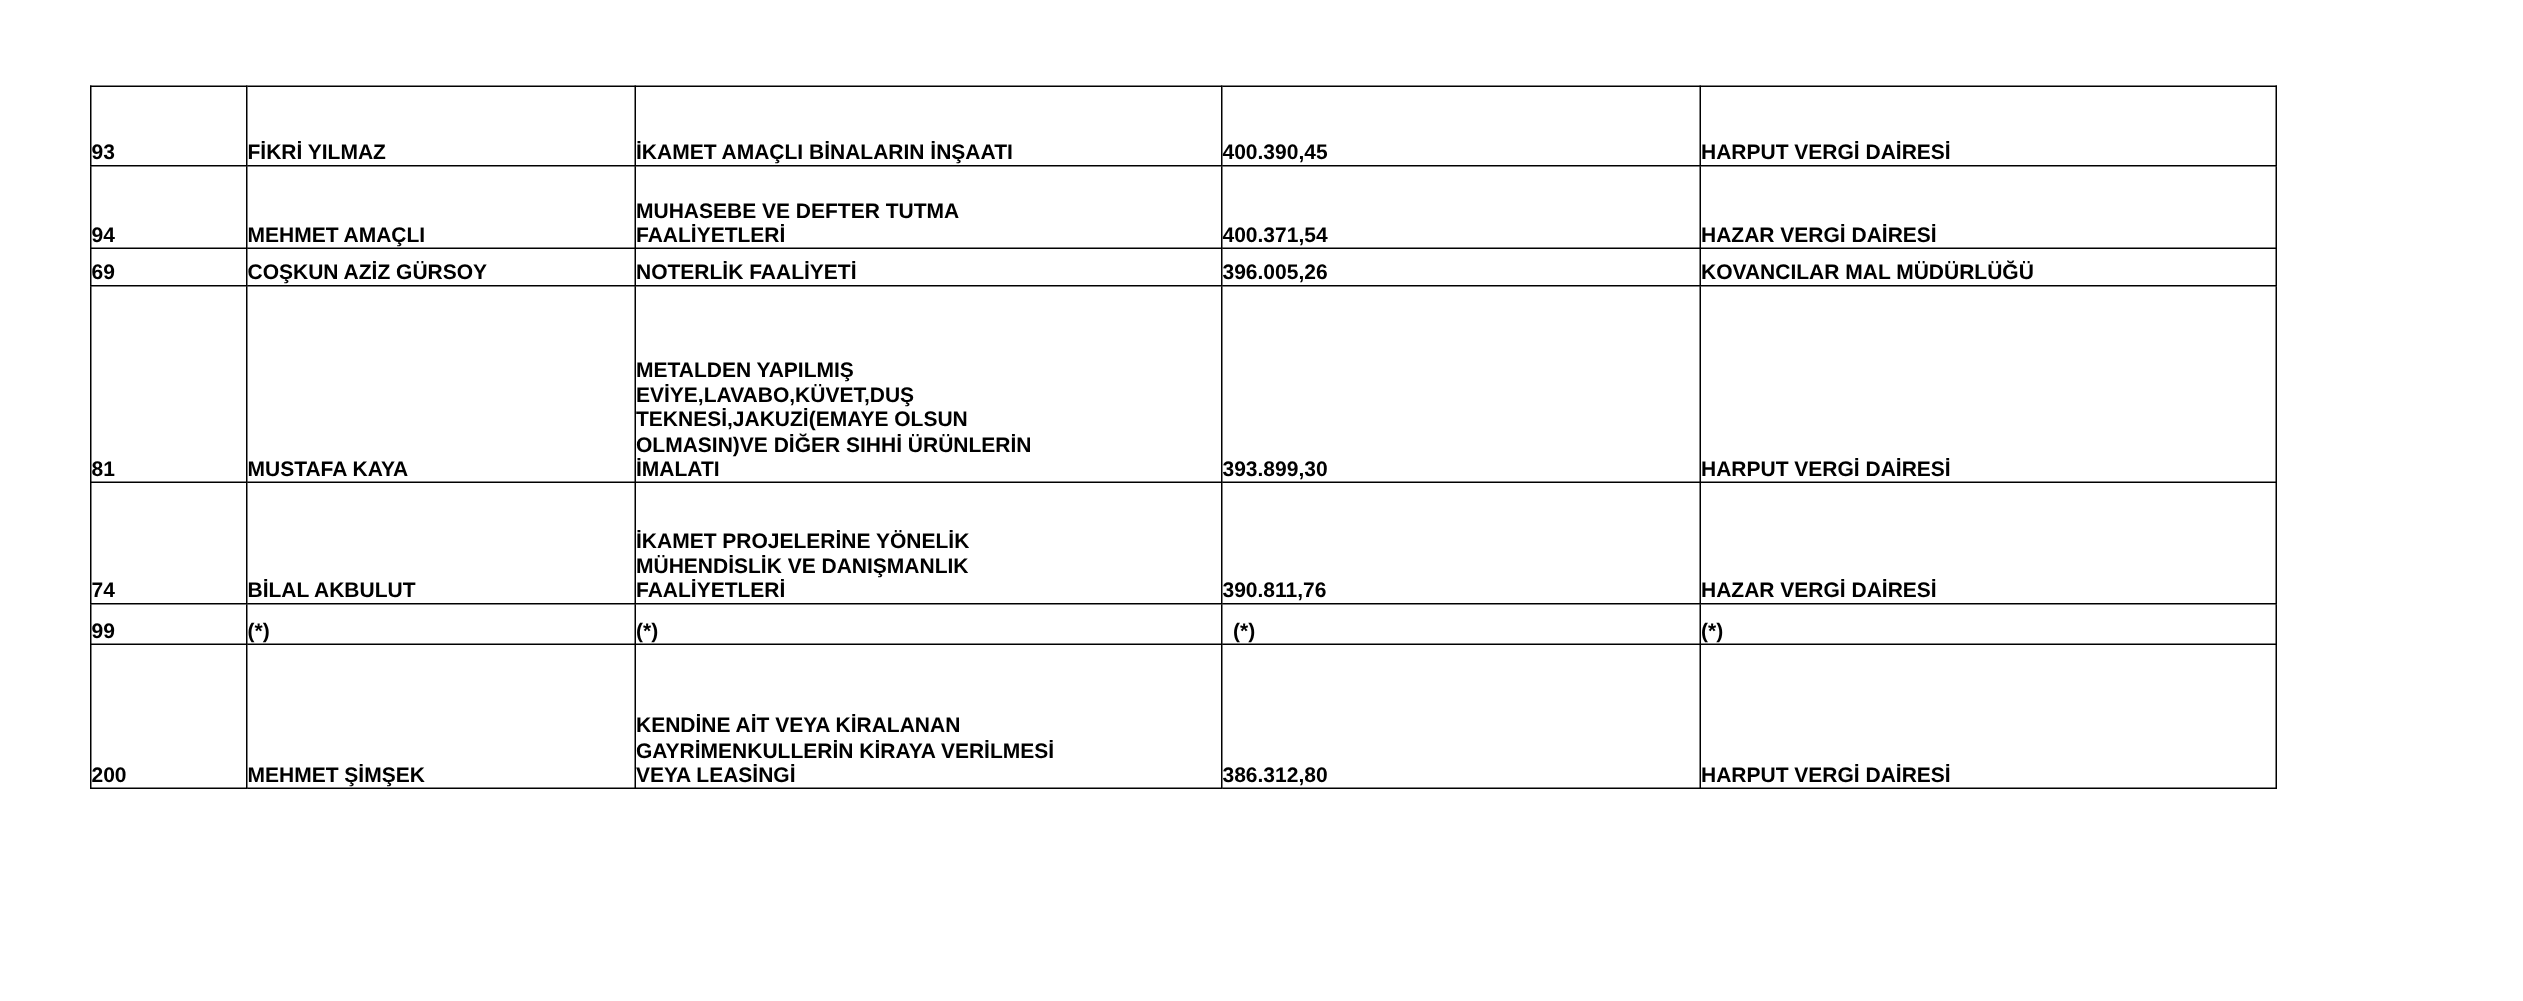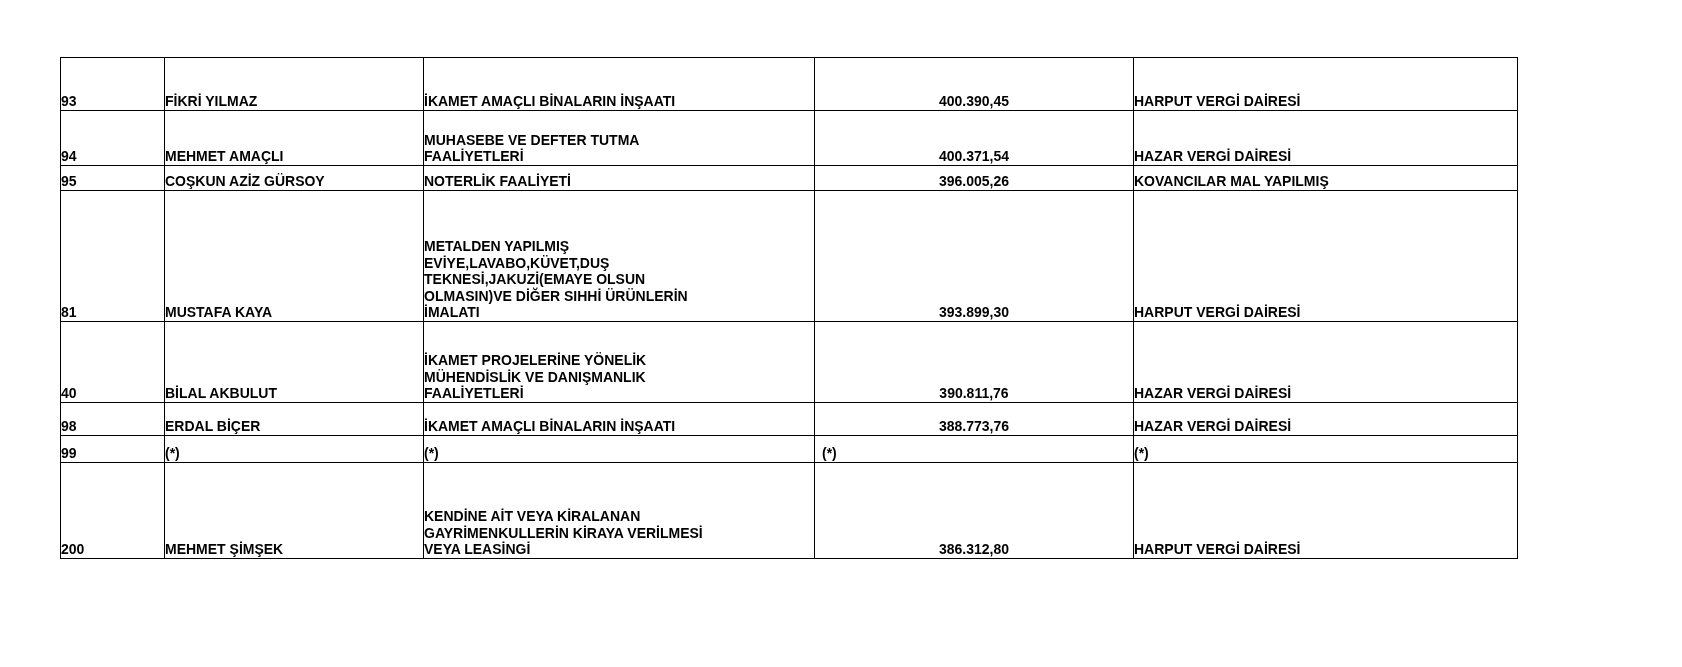--- a/index.html
+++ b/index.html
@@ -49,21 +49,21 @@
     width: 258px;
     padding: 2px 0 3px 7px;
   }
   td.c-activity {
     width: 390px;
     padding: 2px 6px 3px 7px;
     vertical-align: top;
   }
   td.c-amount {
     width: 318px;
-    text-align: center;
+    text-align: left;
     padding: 2px 5px 3px 6px;
     white-space: nowrap;
     vertical-align: bottom;
   }
   td.c-office {
     width: 383px;
     padding: 2px 6px 3px 7px;
     white-space: nowrap;
     margin-left: 36px;
   }
@@ -125,33 +125,33 @@
             </td>
           <td class="c-amount">
               <span class="rowtext">400.371,54</span>
             </td>
           <td class="c-office">
               <span class="rowtext">HAZAR VERGİ DAİRESİ</span>
             </td>
         </tr>
         <tr class="r95">
           <td class="c-no">
-              <span class="rowtext">95</span>
+              <span class="rowtext">69</span>
             </td>
           <td class="c-name">
               <span class="rowtext">COŞKUN AZİZ GÜRSOY</span>
             </td>
           <td class="c-activity">
               <span class="activity-lines">NOTERLİK FAALİYETİ</span>
             </td>
           <td class="c-amount">
               <span class="rowtext">396.005,26</span>
             </td>
           <td class="c-office">
-              <span class="rowtext">KOVANCILAR MAL YAPILMIŞ</span>
+              <span class="rowtext">KOVANCILAR MAL MÜDÜRLÜĞÜ</span>
             </td>
         </tr>
         <tr class="r96">
           <td class="c-no">
               <span class="rowtext">81</span>
             </td>
           <td class="c-name">
               <span class="rowtext">MUSTAFA KAYA</span>
             </td>
           <td class="c-activity">
@@ -163,49 +163,32 @@
             </td>
           <td class="c-amount">
               <span class="rowtext">393.899,30</span>
             </td>
           <td class="c-office">
               <span class="rowtext">HARPUT VERGİ DAİRESİ</span>
             </td>
         </tr>
         <tr class="r97">
           <td class="c-no">
-              <span class="rowtext">40</span>
+              <span class="rowtext">74</span>
             </td>
           <td class="c-name">
               <span class="rowtext">BİLAL AKBULUT</span>
             </td>
           <td class="c-activity">
               <span class="activity-lines">İKAMET PROJELERİNE YÖNELİK
 MÜHENDİSLİK VE DANIŞMANLIK
 FAALİYETLERİ</span>
             </td>
           <td class="c-amount">
               <span class="rowtext">390.811,76</span>
-            </td>
-          <td class="c-office">
-              <span class="rowtext">HAZAR VERGİ DAİRESİ</span>
-            </td>
-        </tr>
-        <tr class="r98">
-          <td class="c-no">
-              <span class="rowtext">98</span>
-            </td>
-          <td class="c-name">
-              <span class="rowtext">ERDAL BİÇER</span>
-            </td>
-          <td class="c-activity">
-              <span class="activity-lines">İKAMET AMAÇLI BİNALARIN İNŞAATI</span>
-            </td>
-          <td class="c-amount">
-              <span class="rowtext">388.773,76</span>
             </td>
           <td class="c-office">
               <span class="rowtext">HAZAR VERGİ DAİRESİ</span>
             </td>
         </tr>
         <tr class="r99">
           <td class="c-no">
               <span class="rowtext">99</span>
             </td>
           <td class="c-name">

